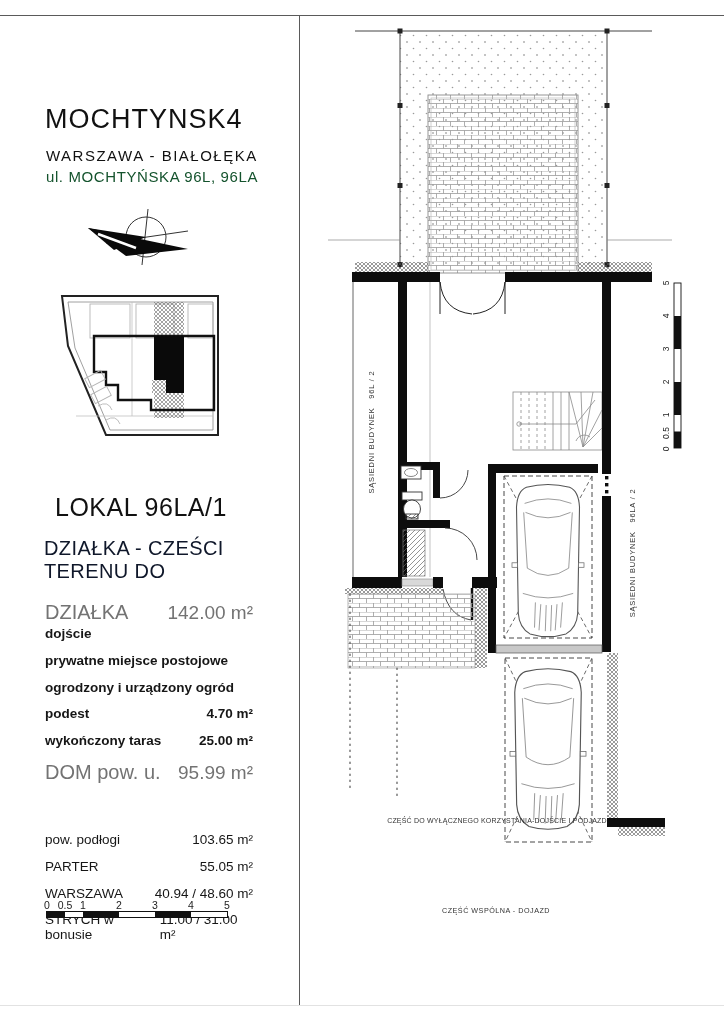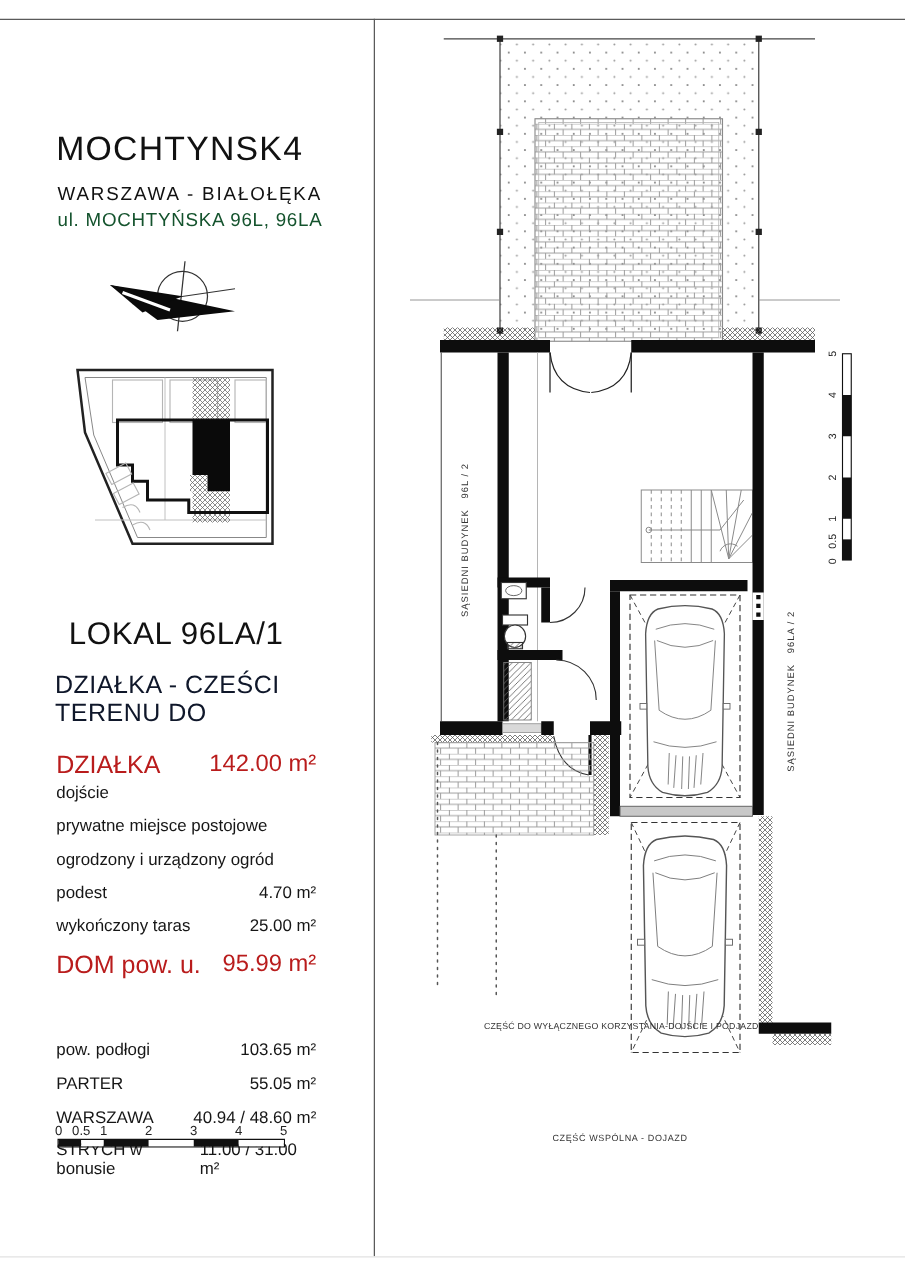--- a/index.html
+++ b/index.html
@@ -15,27 +15,27 @@
   .proj-addr{position:absolute;left:46px;top:168px;font-size:15px;letter-spacing:.6px;color:#14532d;}
 
   .compass{position:absolute;left:84px;top:206px;}
   .minimap{position:absolute;left:56px;top:288px;}
 
   .unit-title{position:absolute;left:43px;top:493px;font-size:25px;letter-spacing:.5px;color:#111;margin-left:12px;}
   .unit-sub1{position:absolute;left:44px;top:537px;font-size:20px;letter-spacing:.4px;color:#0f172a;}
   .unit-sub2{position:absolute;left:44px;top:558px;font-size:16px;letter-spacing:.4px;color:#111;}
 
   .sec-head{position:absolute;left:45px;width:208px;display:flex;justify-content:space-between;
-            align-items:flex-start;font-size:20px;color:#b91c1c;}
+            align-items:flex-end;font-size:20px;color:#737373;}
   .sec-head .area{font-size:19px;}
   .plot-head{top:601px;}
   .house-head{top:761px;}
   .rows{position:absolute;left:45px;width:208px;font-size:13.5px;color:#161616;}
   .rows .row{height:26.8px;display:flex;justify-content:space-between;align-items:baseline;}
-  .plot-rows{top:626px;}
+  .plot-rows{top:626px;font-weight:bold;}
   .house-rows{top:832px;}
 
   .scalebar{position:absolute;left:46px;top:899px;width:182px;height:20px;}
   .scalebar .tick{position:absolute;top:0;font-size:10.5px;color:#222;transform:translateX(-50%);}
   .scalebar .bar{position:absolute;left:0;top:12px;width:180px;height:5px;border:1px solid #111;
                  display:flex;}
   .scalebar .seg{height:100%;}
   .sb{background:#111;} .sw{background:#fff;}
 
   .plan-svg{position:absolute;left:300px;top:0;}

